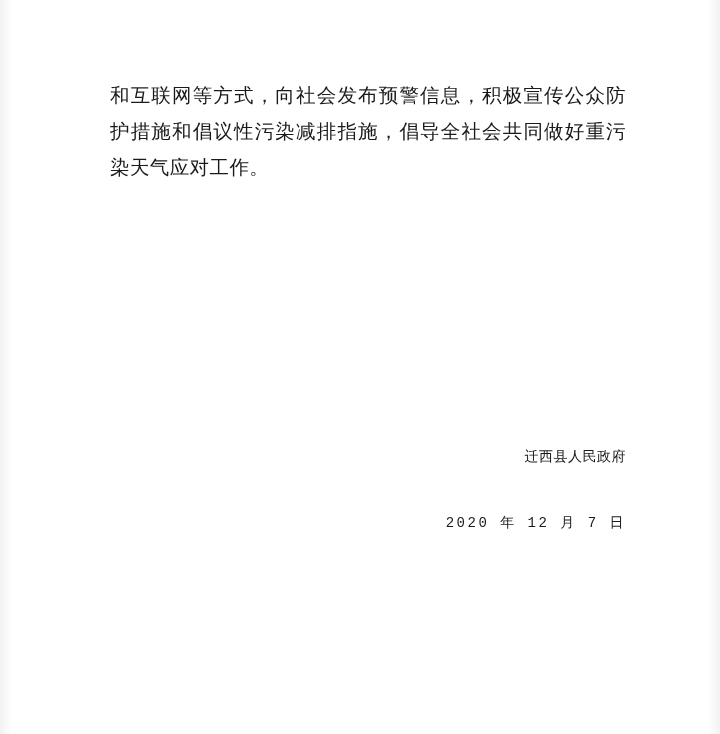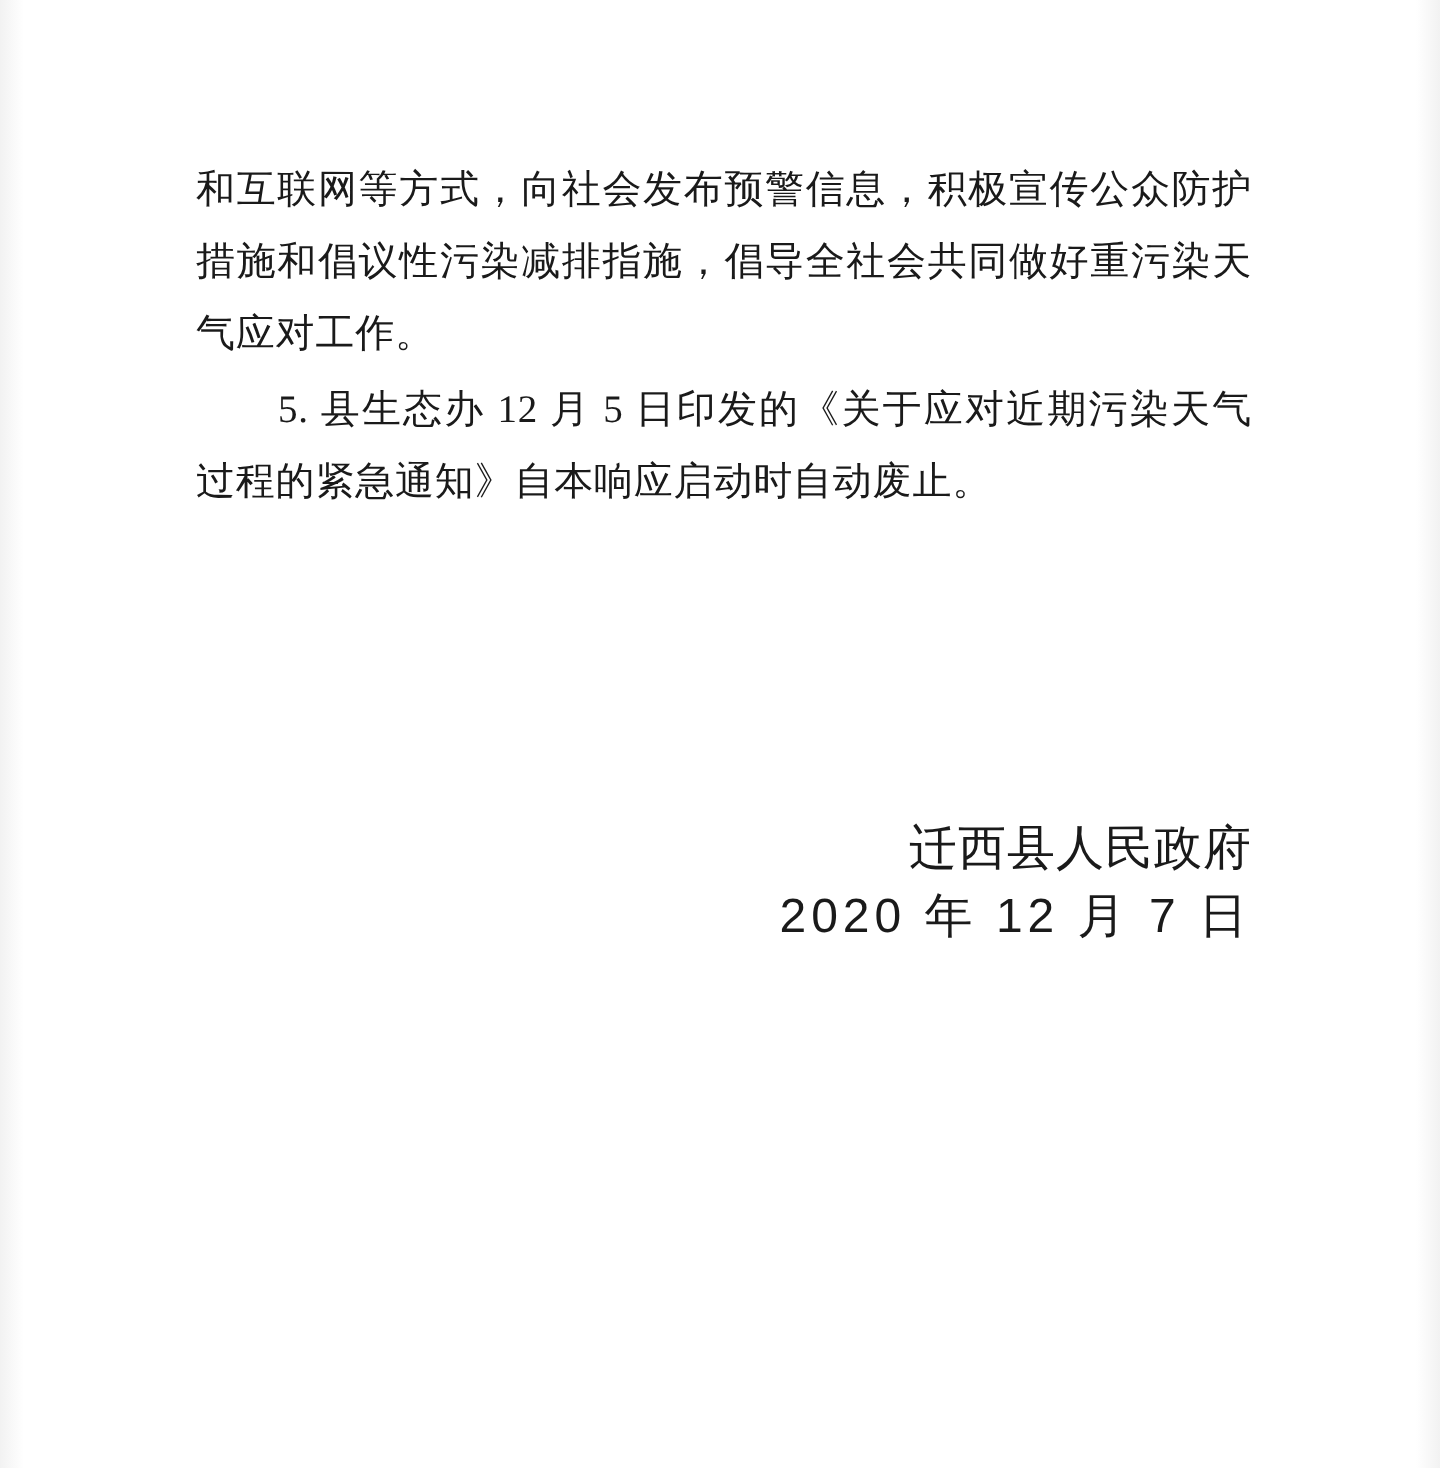--- a/index.html
+++ b/index.html
@@ -58,57 +58,58 @@
     text-align: justify;
     text-justify: inter-ideograph;
   }
 
   .para-indent {
     text-indent: 2.1em;
   }
 
   .para-block {
     margin-bottom: 2px;
+    margin-left: 12px;
   }
 
   .signature {
     position: absolute;
     left: 98px;
     top: 408px;
     width: 528px;
     text-align: right;
     padding-right: 78px;
   }
   .signature .line {
-    font-size: 24px;
+    font-size: 14px;
     line-height: 34px;
     letter-spacing: 0.5px;
     white-space: nowrap;
+    margin-top: 32px;
   }
   .signature .date {
     letter-spacing: 2.5px;
   }
 
   .latin {
-    font-family: Liberation Sans, sans-serif;
+    font-family: Liberation Mono, monospace;
   }
 </style>
 </head>
 <body>
 
 <div class="page">
 
   <div class="edge-shade-left"></div>
   <div class="edge-shade-right"></div>
 
   <div class="content">
 
     <p class="para-block">和互联网等方式，向社会发布预警信息，积极宣传公众防护措施和倡议性污染减排指施，倡导全社会共同做好重污染天气应对工作。</p>
 
-    <p class="para-block para-indent">5. 县生态办 12 月 5 日印发的《关于应对近期污染天气过程的紧急通知》自本响应启动时自动废止。</p>
 
 
   </div>
 
   <div class="signature">
     <div class="line">迁西县人民政府</div>
     <div class="line date latin">2020 年 12 月 7 日</div>
   </div>
 
 </div>

